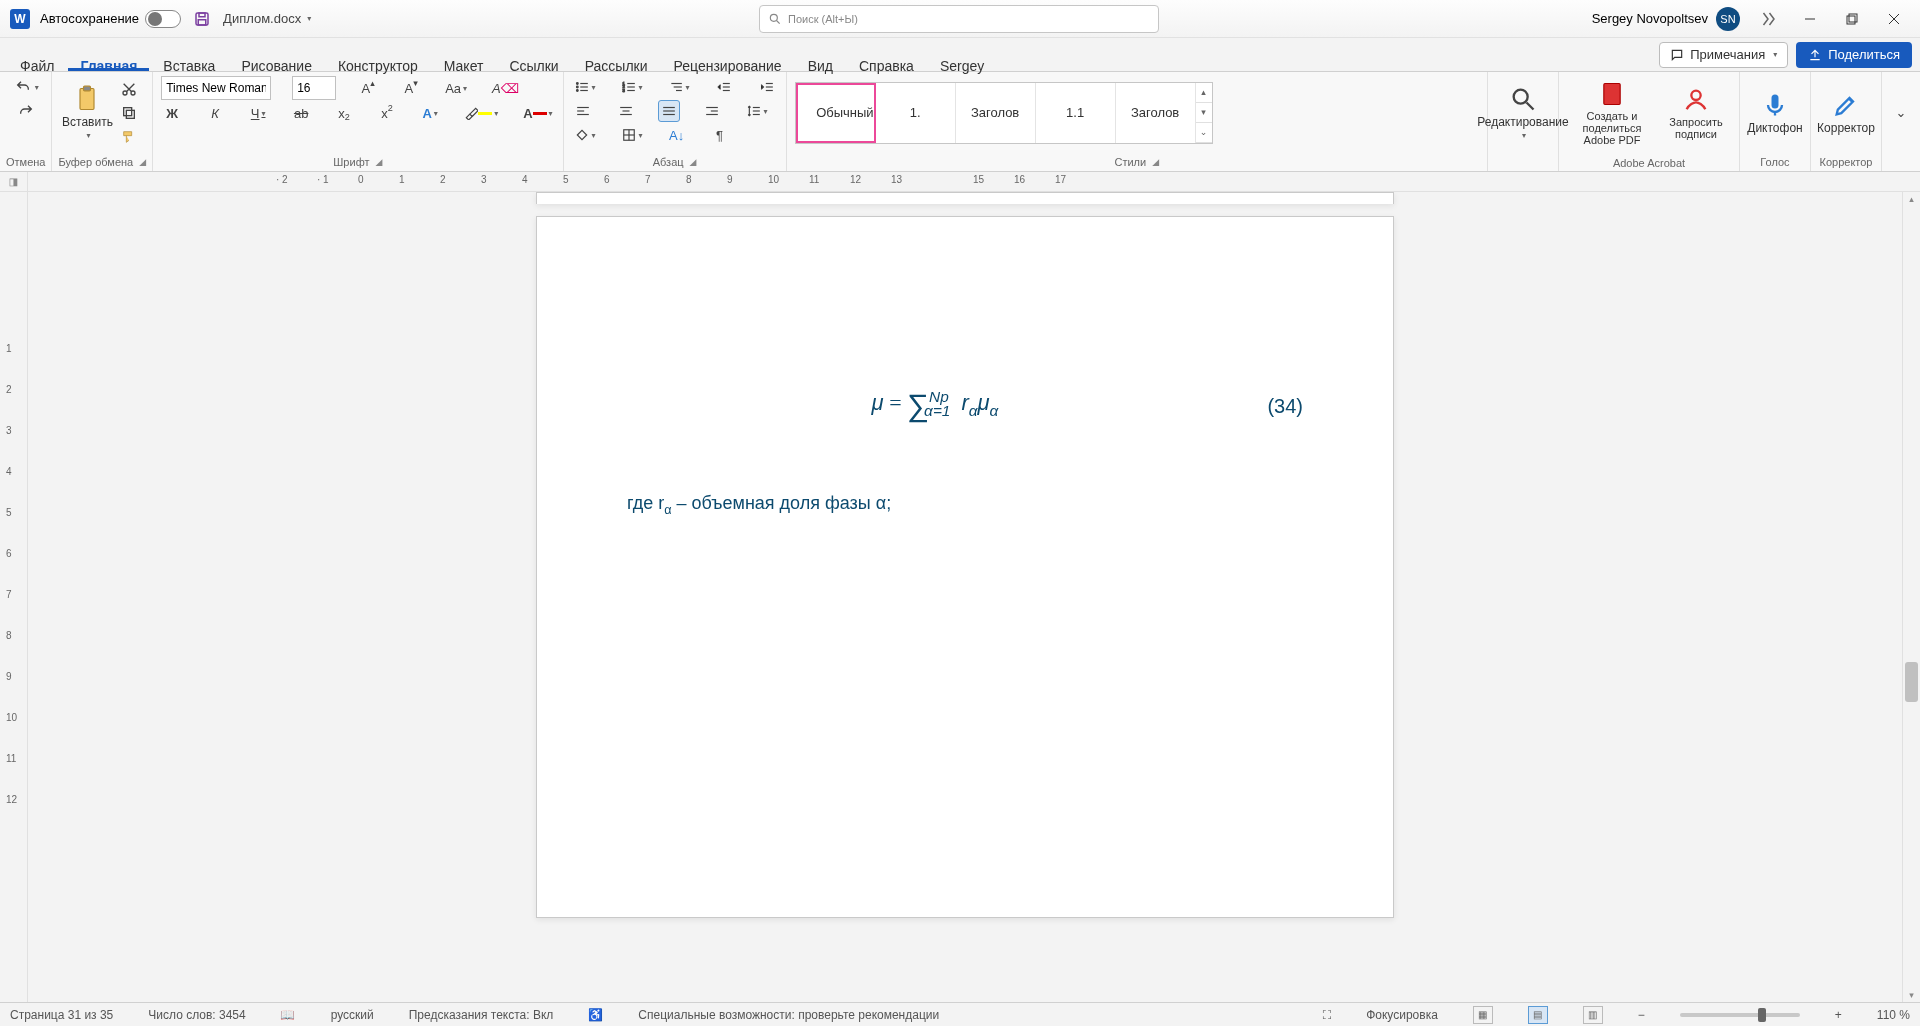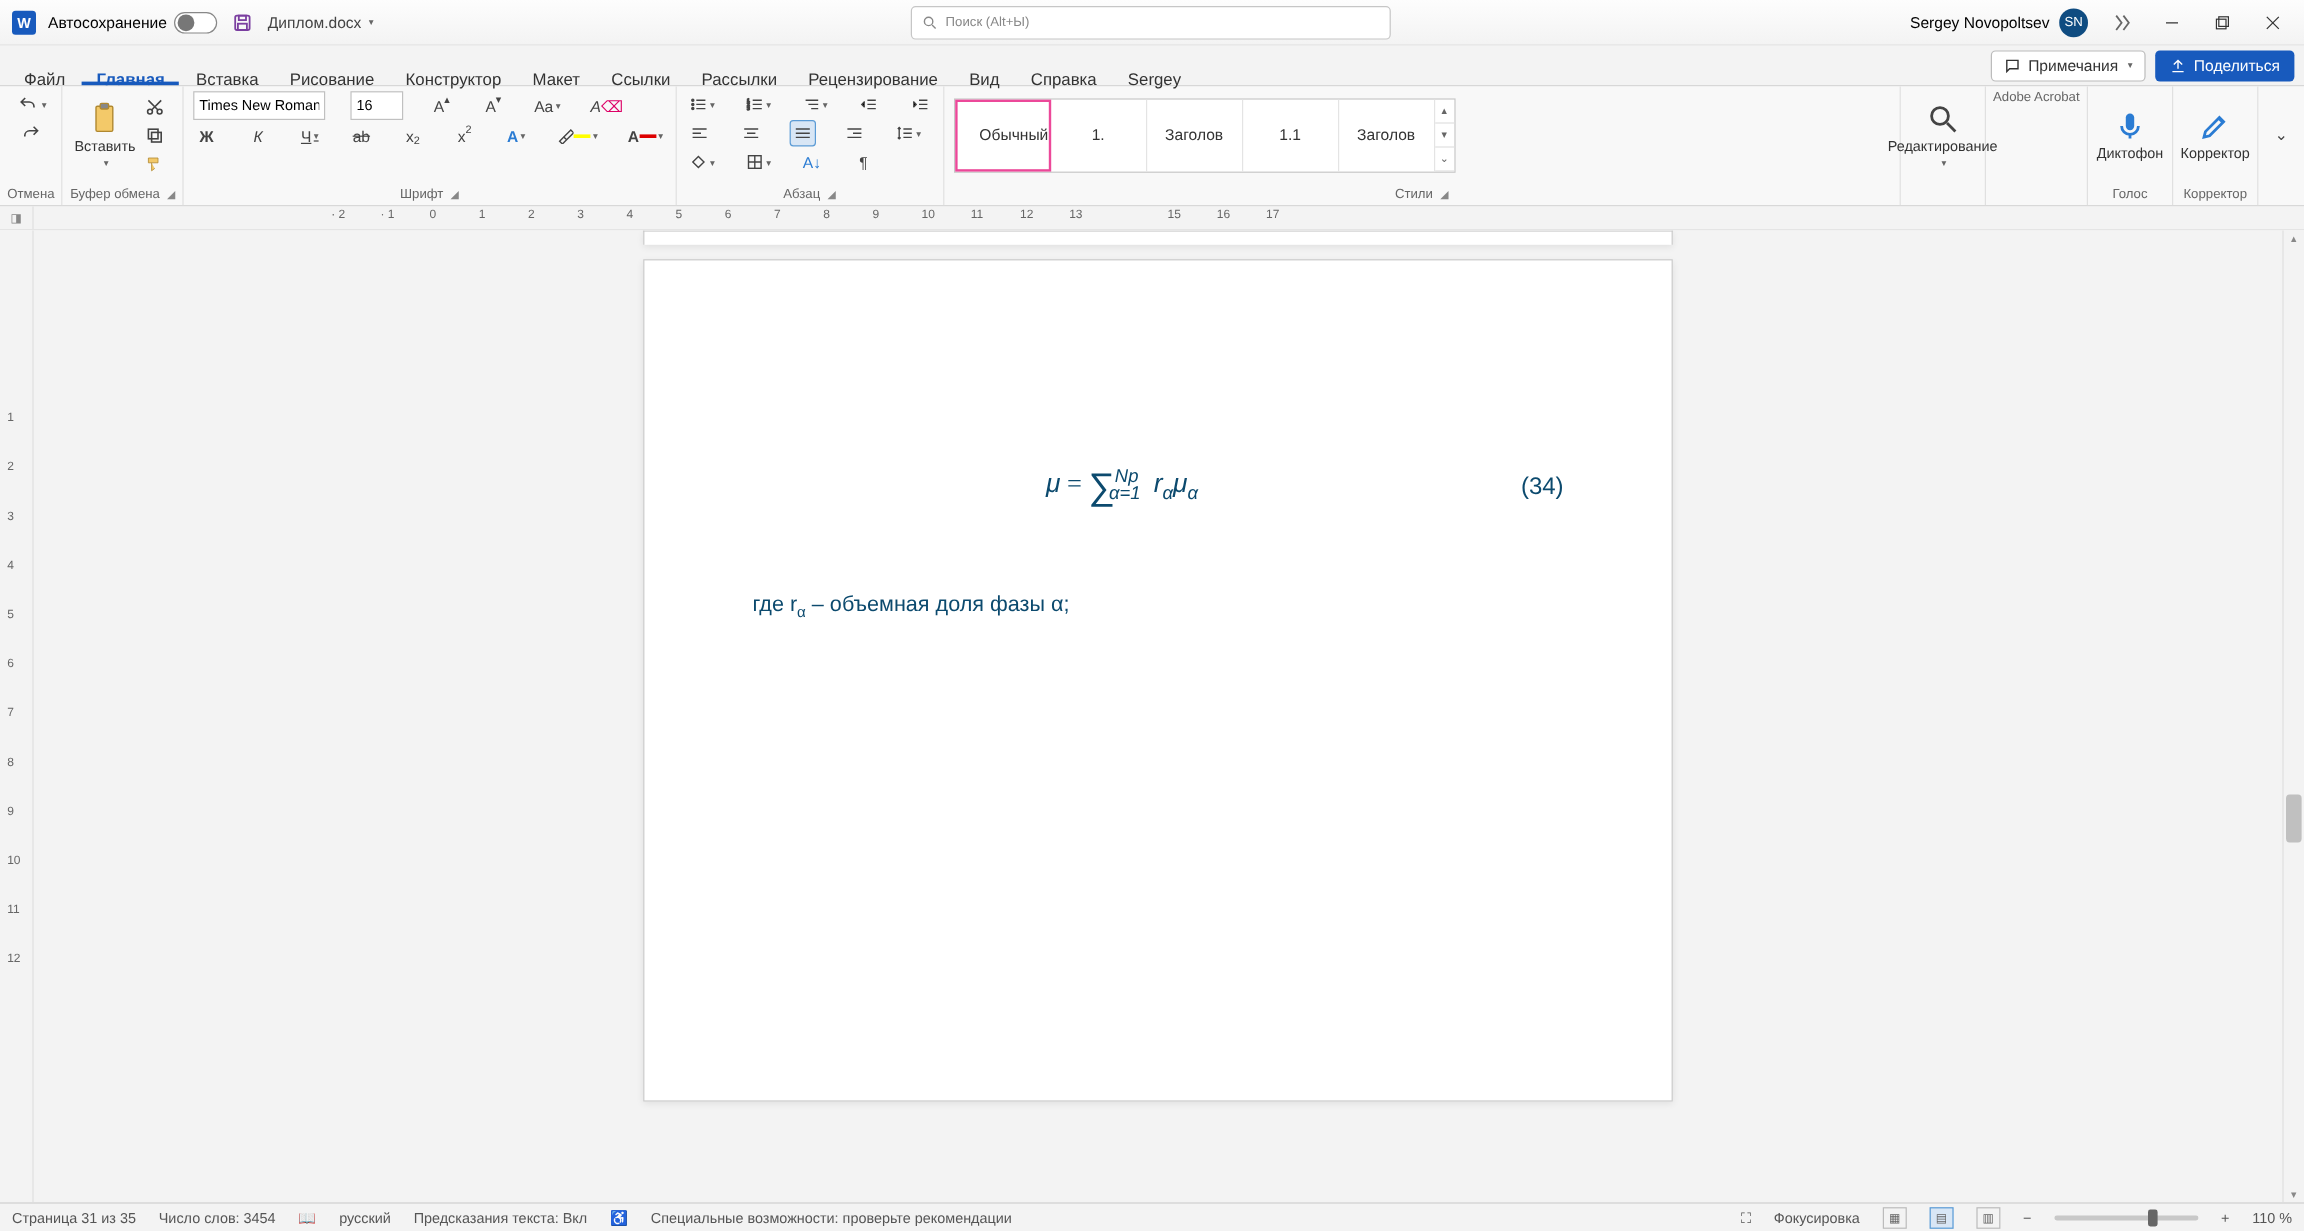--- a/index.html
+++ b/index.html
@@ -68,21 +68,21 @@
 .eqline { display: flex; justify-content: space-between; align-items: center; margin: 40px 0 50px 0; }
 .eqline .eq { flex: 1; text-align: center; font-family: "Cambria Math","Times New Roman",serif; font-size: 22px; }
 .eqline .eqnum { width: 60px; text-align: right; font-size: 20px; }
 .sub { font-size: 0.7em; position: relative; top: 0.4em; }
 .sup { font-size: 0.7em; position: relative; top: -0.5em; }
 .sigma { font-size: 1.4em; vertical-align: -0.2em; }
 .scrollbar-v { width: 18px; background: #f3f3f3; border-left: 1px solid #e0e0e0; position: relative; }
 .scrollbar-v .thumb { position: absolute; left: 2px; right: 2px; background: #c0c0c0; border-radius: 3px; }
 
 
-.status-bar { position: absolute; bottom: 0; left: 0; right: 0; height: 24px; background: #f3f3f3; border-top: 1px solid #d0d0d0; display: flex; align-items: center; font-size: 12px; color: #555; padding: 0 10px; gap: 19px; }
+.status-bar { position: absolute; bottom: 0; left: 0; right: 0; height: 24px; background: #f3f3f3; border-top: 1px solid #d0d0d0; display: flex; align-items: center; font-size: 12px; color: #555; padding: 0 10px; gap: 35px; }
 .status-bar .spacer { flex: 1; }
 .zoom-slider { width: 120px; height: 4px; background: #c8c8c8; position: relative; border-radius: 2px; }
 .zoom-slider .zknob { width: 8px; height: 14px; background: #666; position: absolute; top: -5px; left: 78px; border-radius: 2px; }
 .view-btn { width: 20px; height: 18px; border: 1px solid #bbb; display:flex; align-items:center; justify-content:center; font-size:10px; color:#666;}
 .view-btn.active { background: #d8e6f5; border-color: #5b9bd5; }
 </style>
 </head>
 <body>
 
 <div class="title-bar">
@@ -457,20 +457,35 @@
             <line x1="15" y1="15" x2="21" y2="21"></line>
           </svg>
         <span>Редактирование</span>
         <span class="caret">▾</span>
       </div>
     </div>
     <div class="group-label"></div>
   </div>
 
   <div class="group">
+    <div class="group-body">
+      <div class="big-btn" style="width:90px;">
+        <svg viewBox="0 0 24 24" fill="#d33" stroke="#a00" stroke-width="1">
+            <rect x="5" y="3" width="14" height="18" rx="1"></rect>
+          </svg>
+        <span style="font-size:11px;text-align:center;">Создать и поделиться Adobe PDF</span>
+      </div>
+      <div class="big-btn" style="width:70px;">
+        <svg viewBox="0 0 24 24" fill="none" stroke="#d33" stroke-width="2">
+            <circle cx="12" cy="8" r="4"></circle>
+            <path d="M4 20c2-4 6-6 8-6s6 2 8 6"></path>
+          </svg>
+        <span style="font-size:11px;text-align:center;">Запросить подписи</span>
+      </div>
+    </div>
     <div class="group-label">
         <span>Adobe Acrobat</span>
       </div>
   </div>
 
   <div class="group">
     <div class="group-body">
       <div class="big-btn">
         <svg viewBox="0 0 24 24" fill="#2b7cd3">
             <rect x="9" y="3" width="6" height="12" rx="3"></rect>

